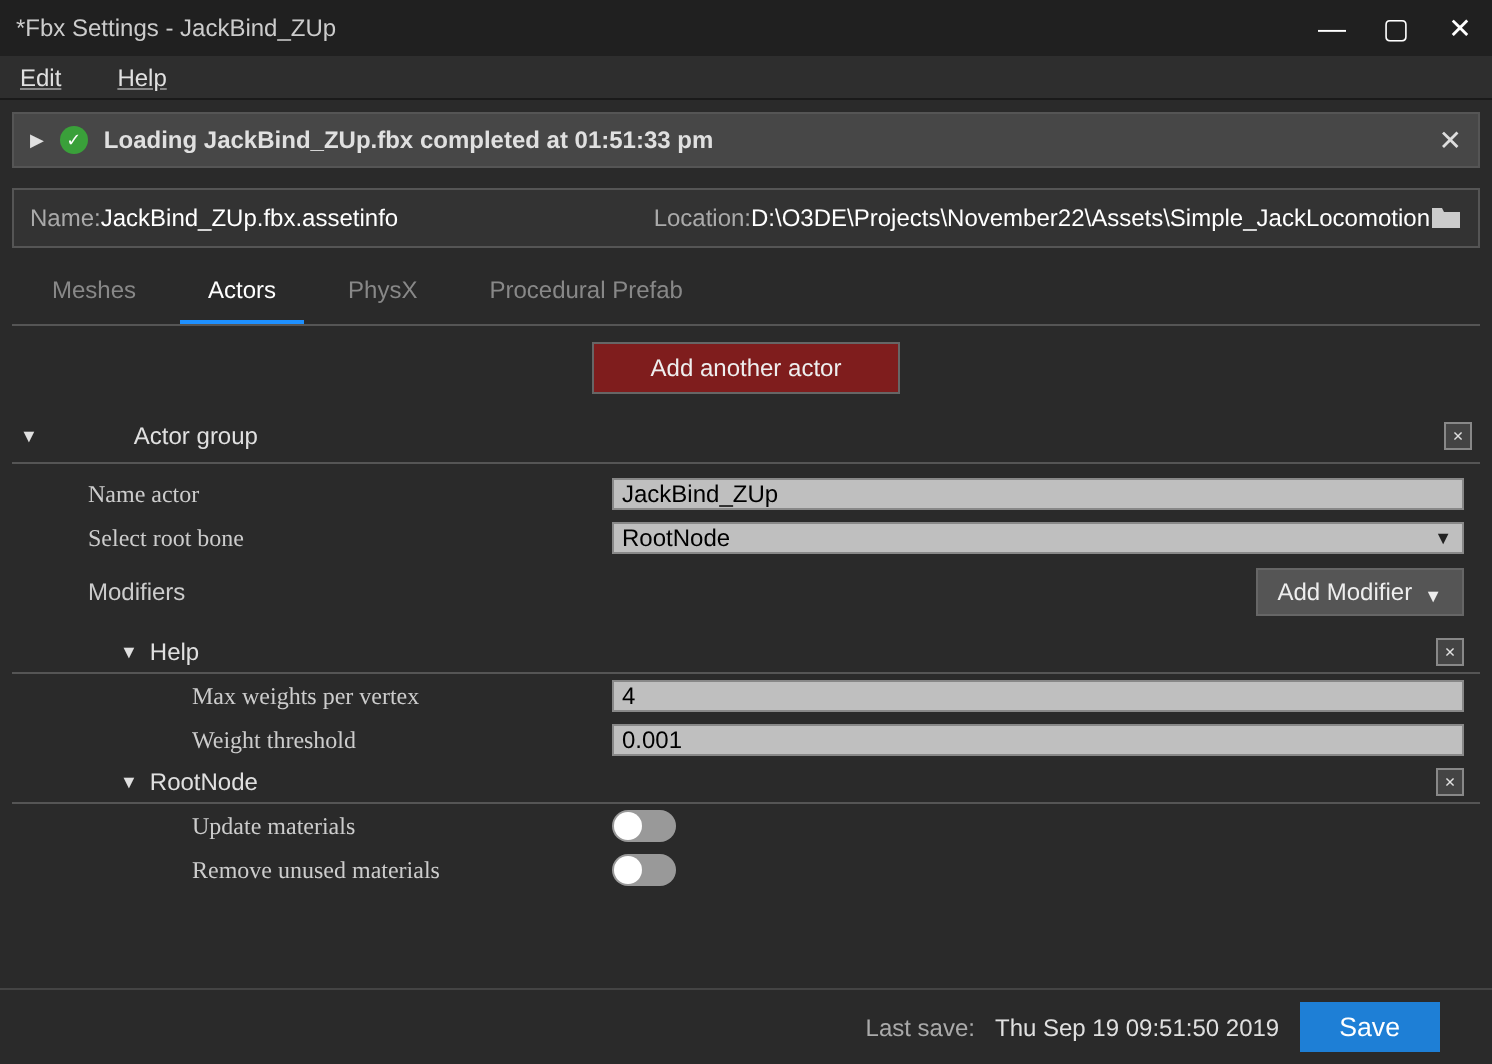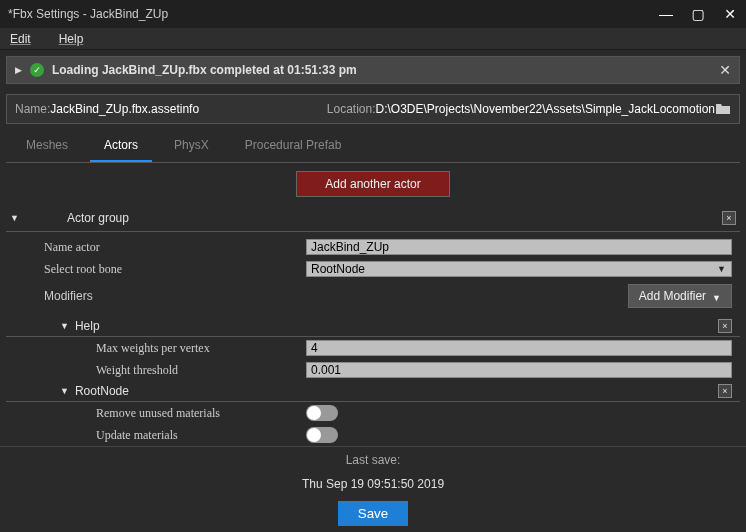--- a/index.html
+++ b/index.html
@@ -143,21 +143,21 @@
   position: relative; cursor: pointer; display:inline-block;
 }
 .toggle::after {
   content: ""; position:absolute; width:14px; height:14px; background:#fff;
   border-radius:50%; top:1px; left:1px;
 }
 .footer {
   background: #2a2a2a;
   border-top: 1px solid #444;
   padding: 6px 26px;
-  display:flex; align-items:center; justify-content:flex-end; gap:10px;flex-direction:column;
+  display:flex; align-items:center; justify-content:flex-end; gap:10px;
 }
 .footer .save-btn {
   background: #1e7fd6; color:#fff; border:none; padding: 5px 20px; cursor:pointer;text-align:right;
 }
 .footer .save-label-prefix { color:#aaa; }
 svg { display:block; }
 </style>
 </head>
 <body>
 
@@ -255,27 +255,27 @@
           <input type="text" value="0.001" style="">
         </div>
     </div>
 
     <div class="subheader">
       <span class="expander">▼</span>
       <span class="title">RootNode</span>
       <span class="close-box">×</span>
     </div>
     <div class="form-row subsub">
+      <div class="label-cell">Update materials</div>
+      <div class="input-cell">
+          <span class="toggle"></span>
+        </div>
+    </div>
+    <div class="form-row subsub">
       <div class="label-cell">Remove unused materials</div>
-      <div class="input-cell">
-          <span class="toggle"></span>
-        </div>
-    </div>
-    <div class="form-row subsub">
-      <div class="label-cell">Update materials</div>
       <div class="input-cell">
           <span class="toggle"></span>
         </div>
     </div>
   </div>
 </div>
 
 <div class="footer">
   <span class="save-label-prefix">Last save:</span>
   <span>Thu Sep 19 09:51:50 2019</span>

